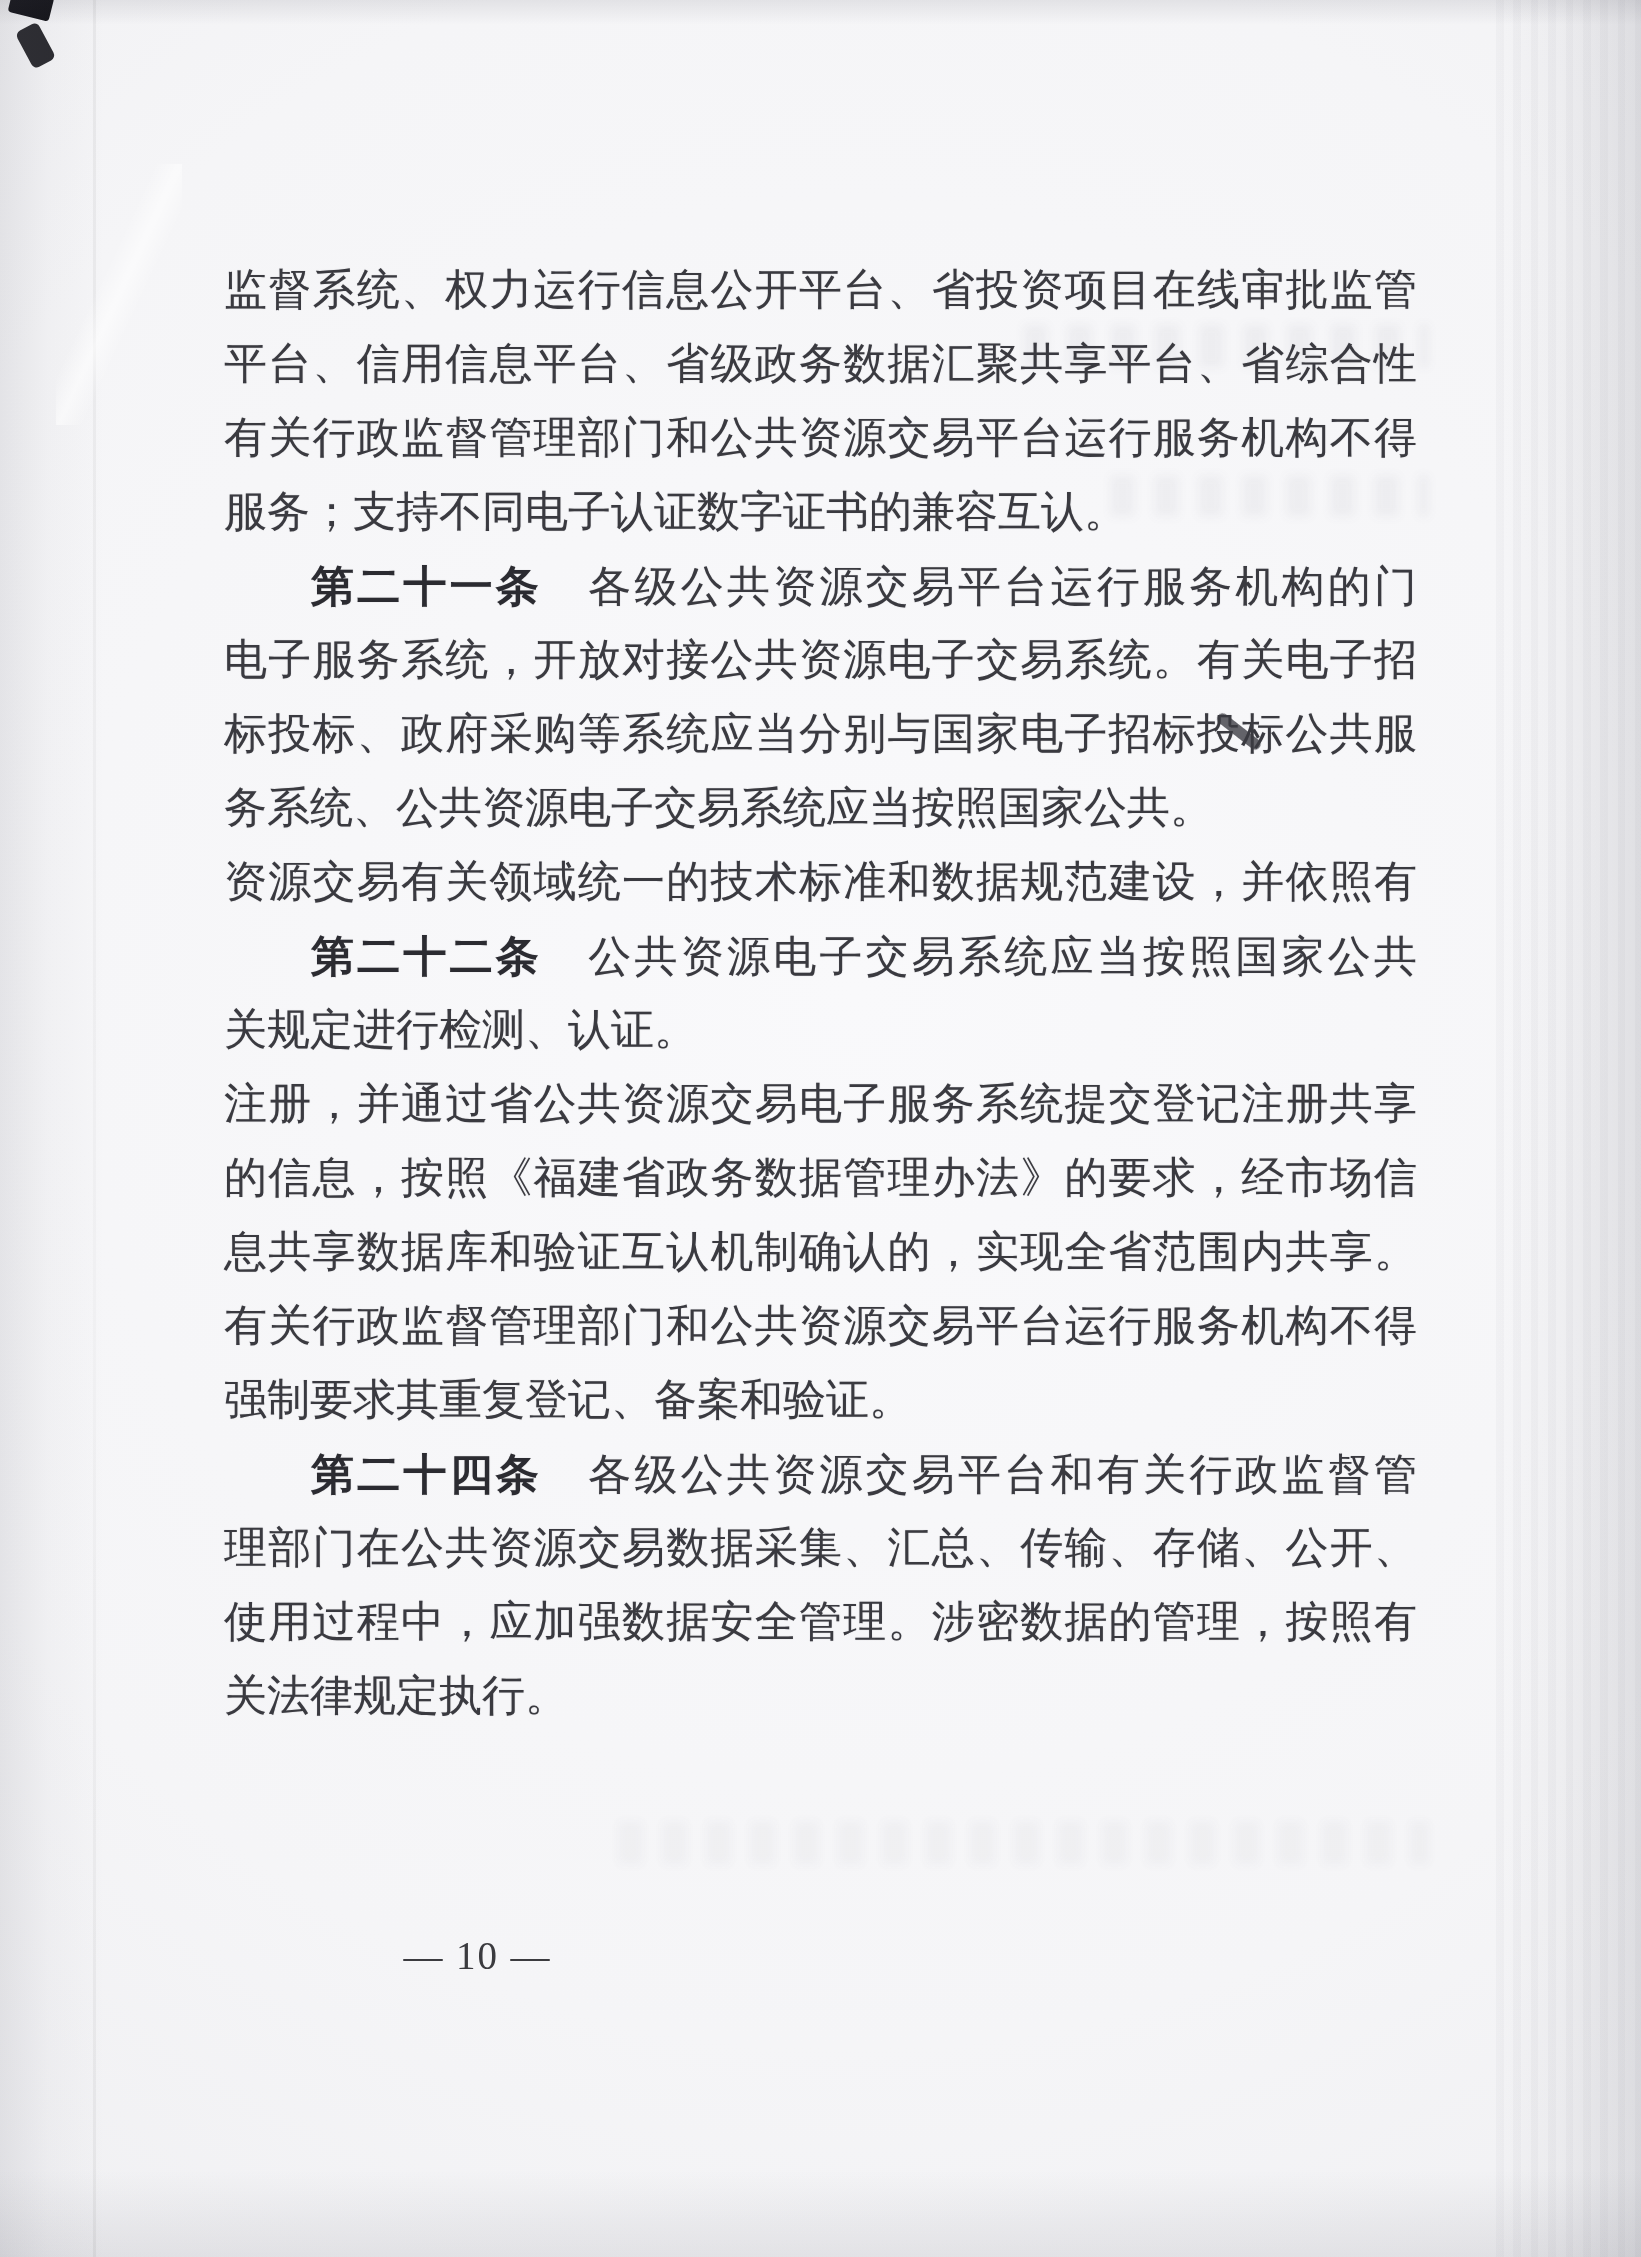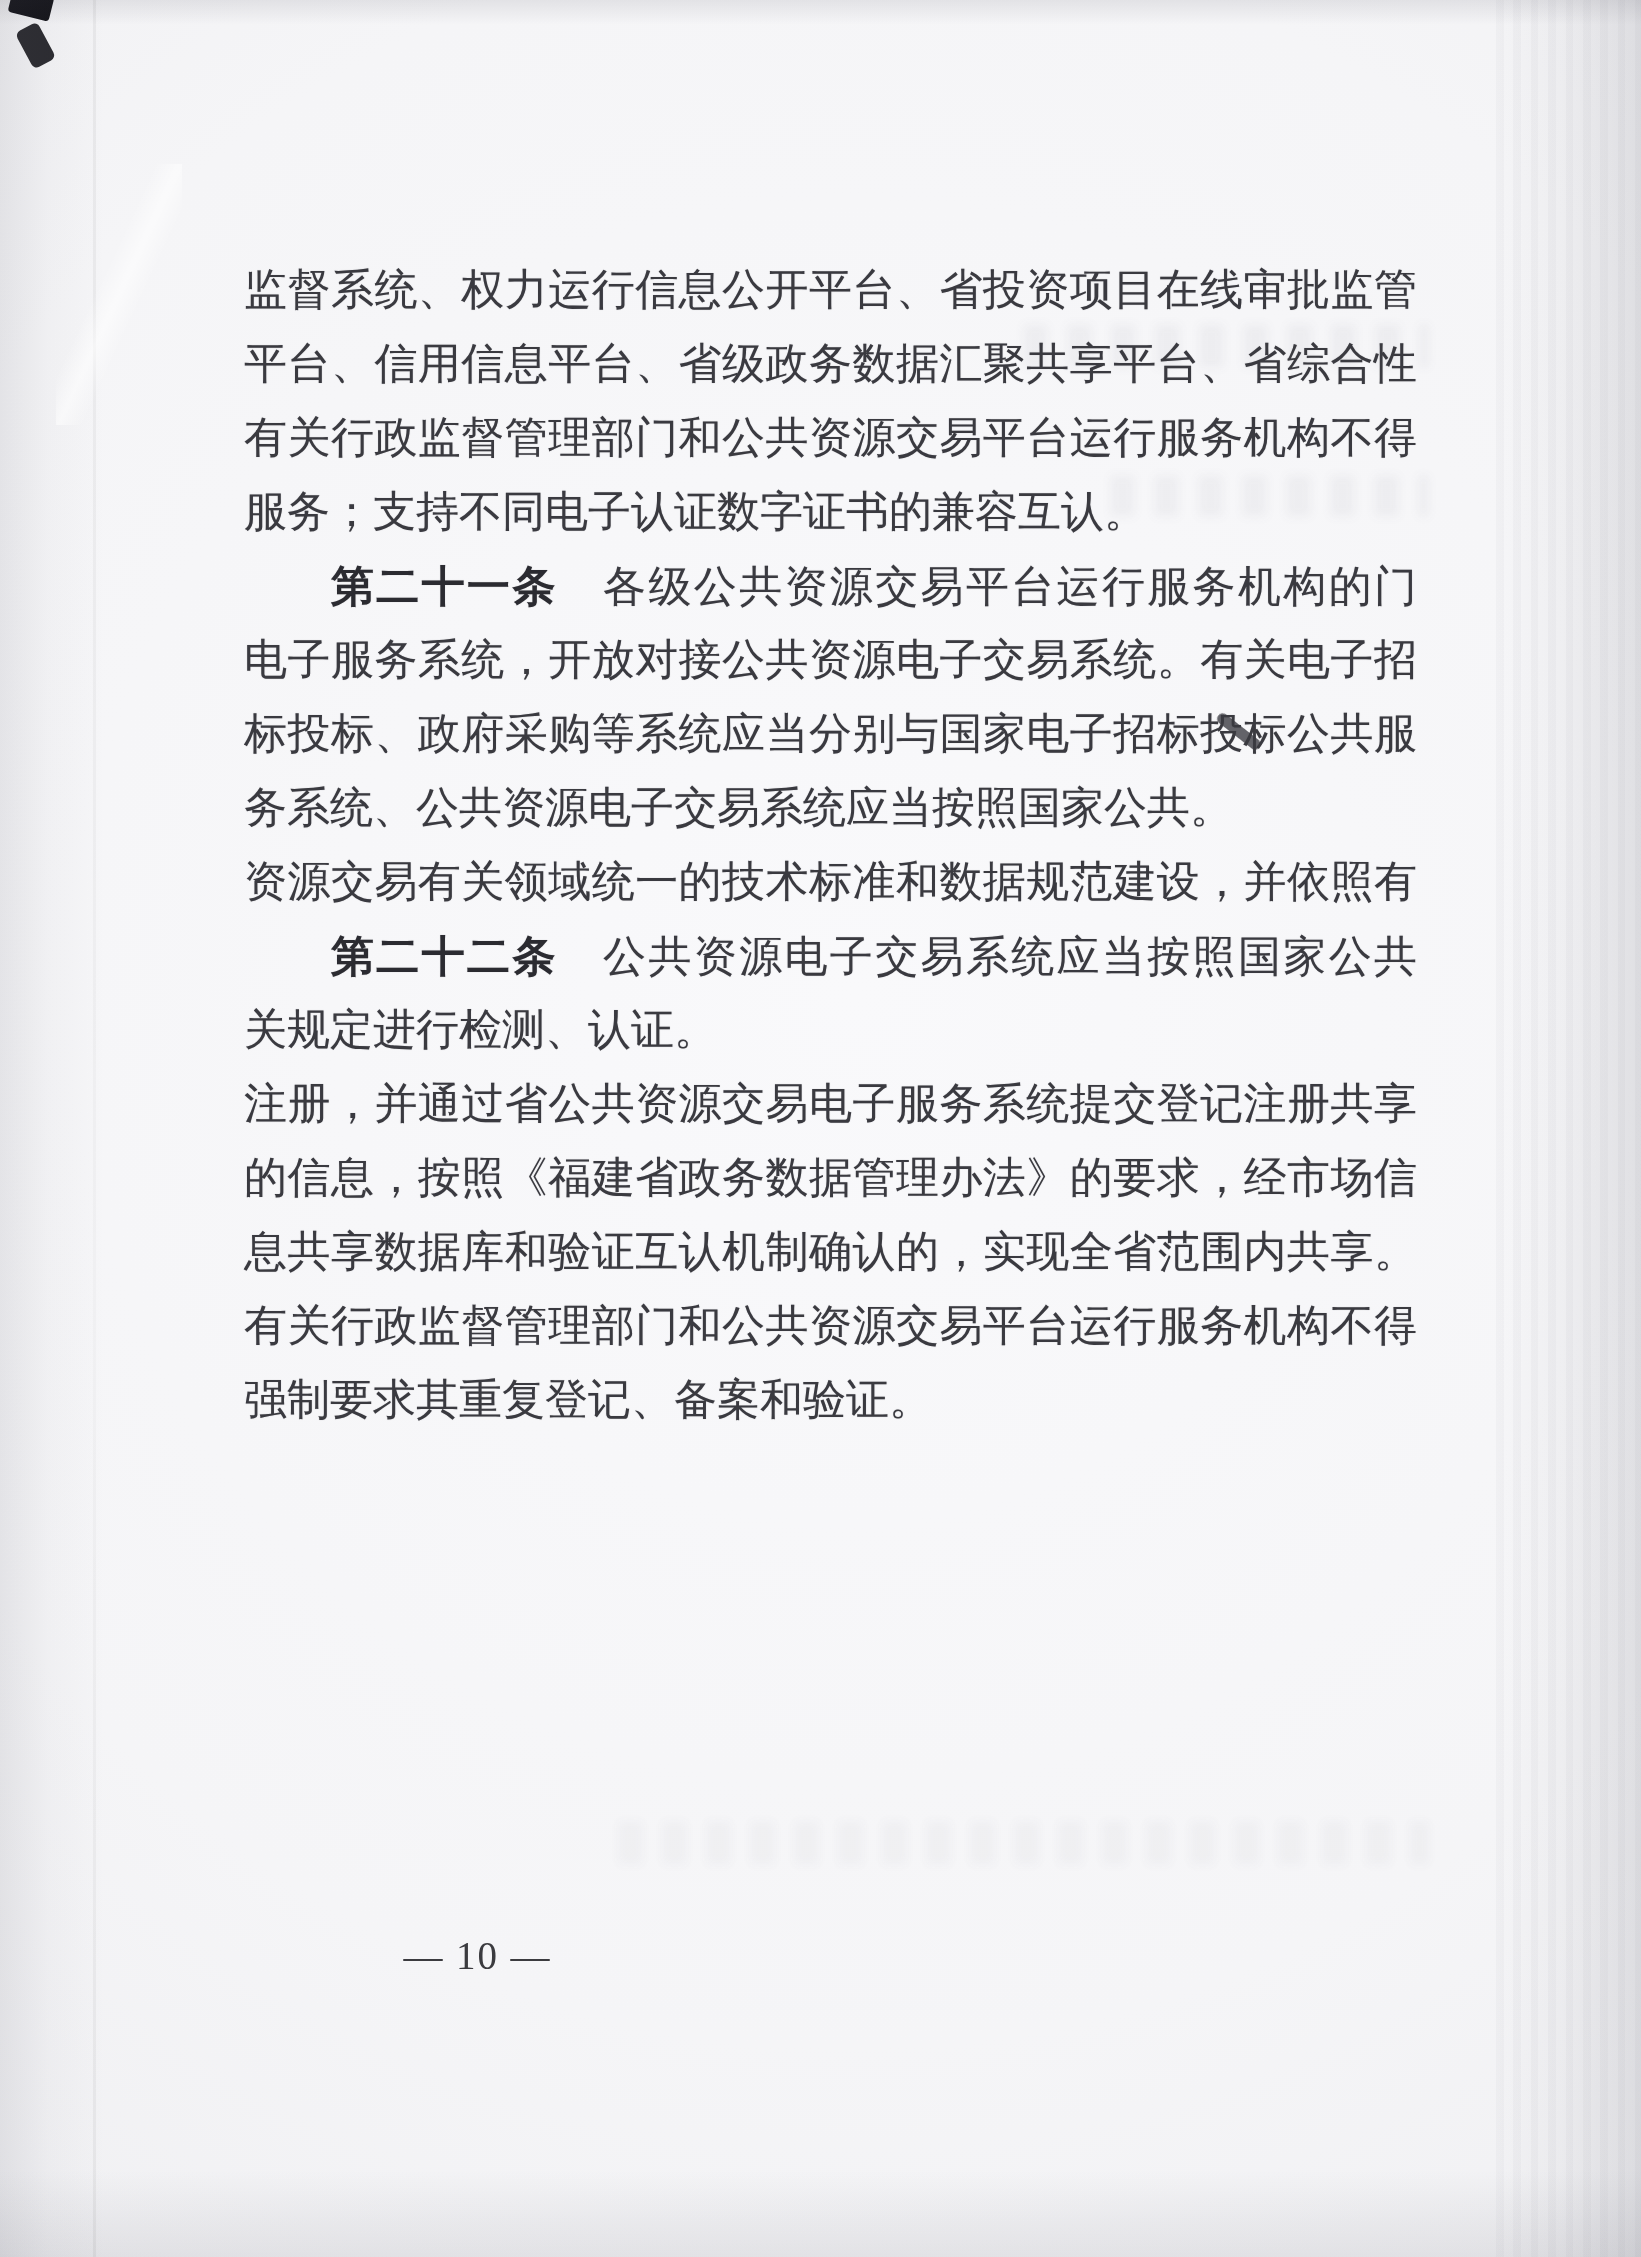--- a/index.html
+++ b/index.html
@@ -38,21 +38,21 @@
   .ghost3{left:618px;top:1821px;width:811px;height:44px;opacity:.40;}
   
   .content{
     position:absolute;left:224px;top:253px;width:1193px;
     color:#3a3a40;font-size:43px;
     text-shadow:0 0 1px rgba(58,58,64,.35);
   }
   .para{margin:0;}
   .line{
     height:74px;line-height:74px;
-    text-align:justify;text-align-last:justify;margin-left:20px;
+    text-align:justify;text-align-last:justify;
   }
   .line.last{text-align-last:left;}
   .line.indented{text-indent:87px;}
   .hd{font-weight:700;color:#2b2b31;font-family:Liberation Sans, sans-serif;}
   .page-number{
     position:absolute;left:381px;top:1933px;width:193px;text-align:center;
     font-size:39px;color:#3b3b3f;letter-spacing:1.9px;
   }
 </style>
 </head>
@@ -90,17 +90,23 @@
         <div class="line indented"><span class="hd">第二十二条</span>　公共资源电子交易系统应当按照国家公共</div>
         <div class="line last">关规定进行检测、认证。</div>
       </div>
       <div class="para">
         <div class="line">注册，并通过省公共资源交易电子服务系统提交登记注册共享</div>
         <div class="line">的信息，按照《福建省政务数据管理办法》的要求，经市场信</div>
         <div class="line">息共享数据库和验证互认机制确认的，实现全省范围内共享。</div>
         <div class="line">有关行政监督管理部门和公共资源交易平台运行服务机构不得</div>
         <div class="line last">强制要求其重复登记、备案和验证。</div>
       </div>
+      <div class="para">
+        <div class="line indented"><span class="hd">第二十四条</span>　各级公共资源交易平台和有关行政监督管</div>
+        <div class="line">理部门在公共资源交易数据采集、汇总、传输、存储、公开、</div>
+        <div class="line">使用过程中，应加强数据安全管理。涉密数据的管理，按照有</div>
+        <div class="line last">关法律规定执行。</div>
+      </div>
     </div>
 
   <div class="page-number">— 10 —</div>
 </div>
 
 
 </body></html>

